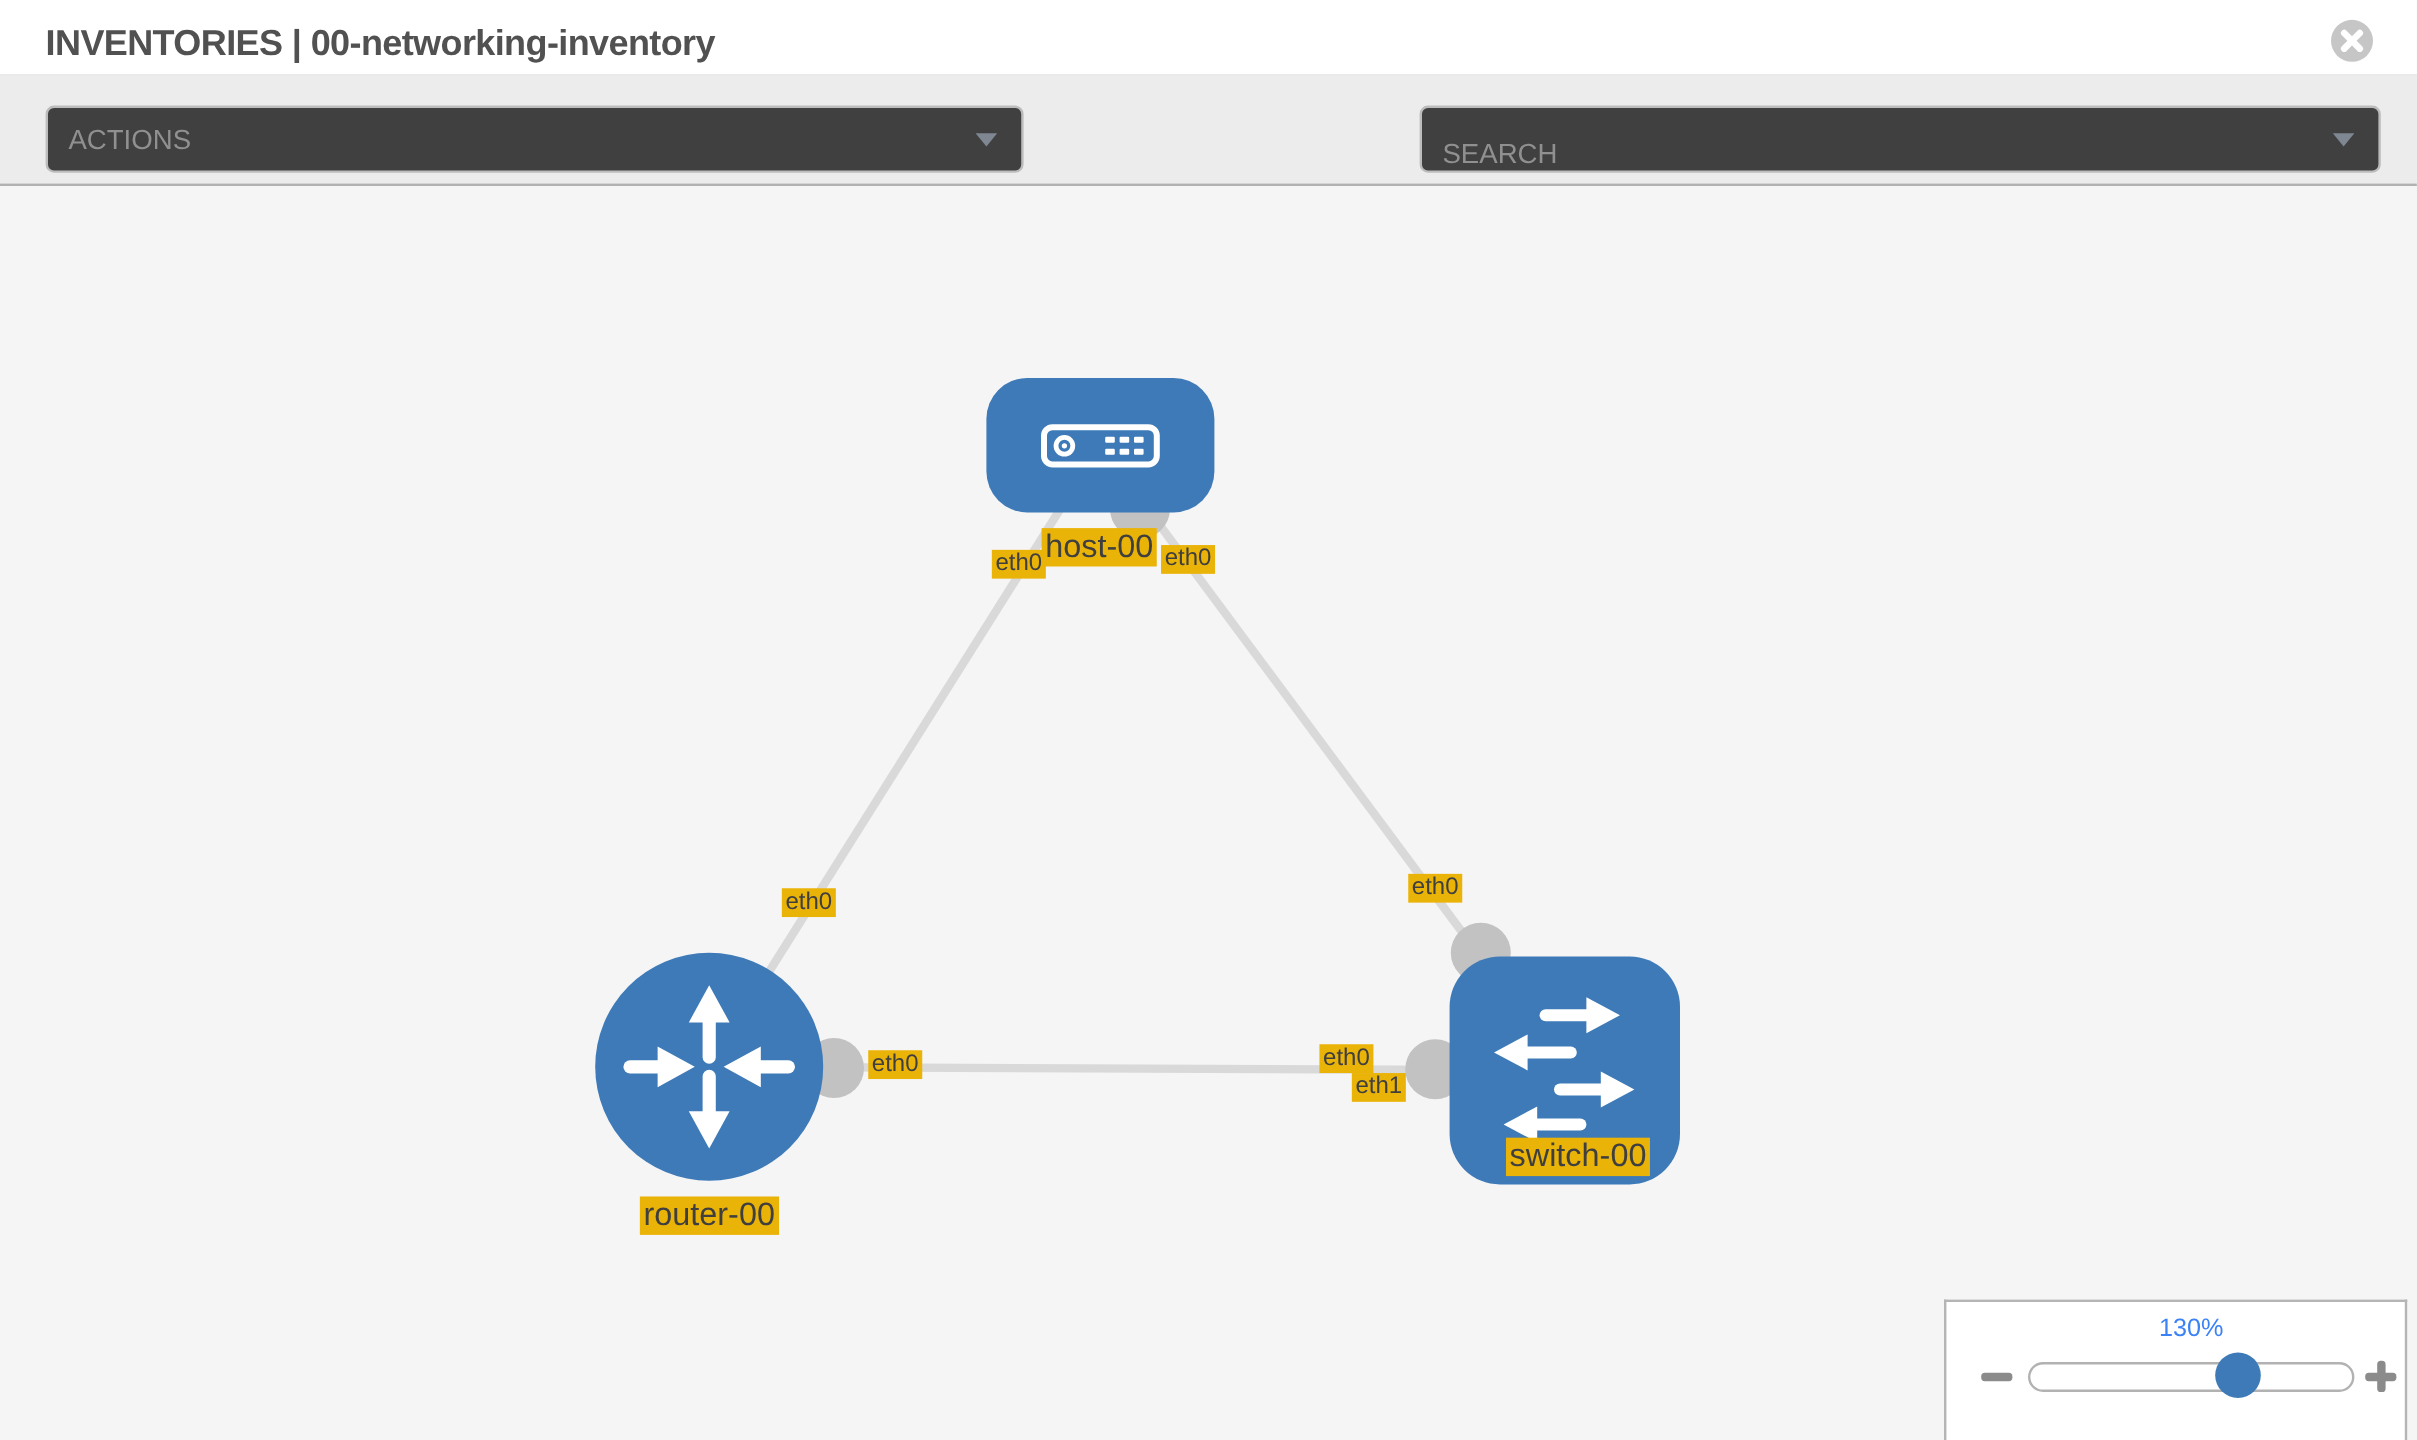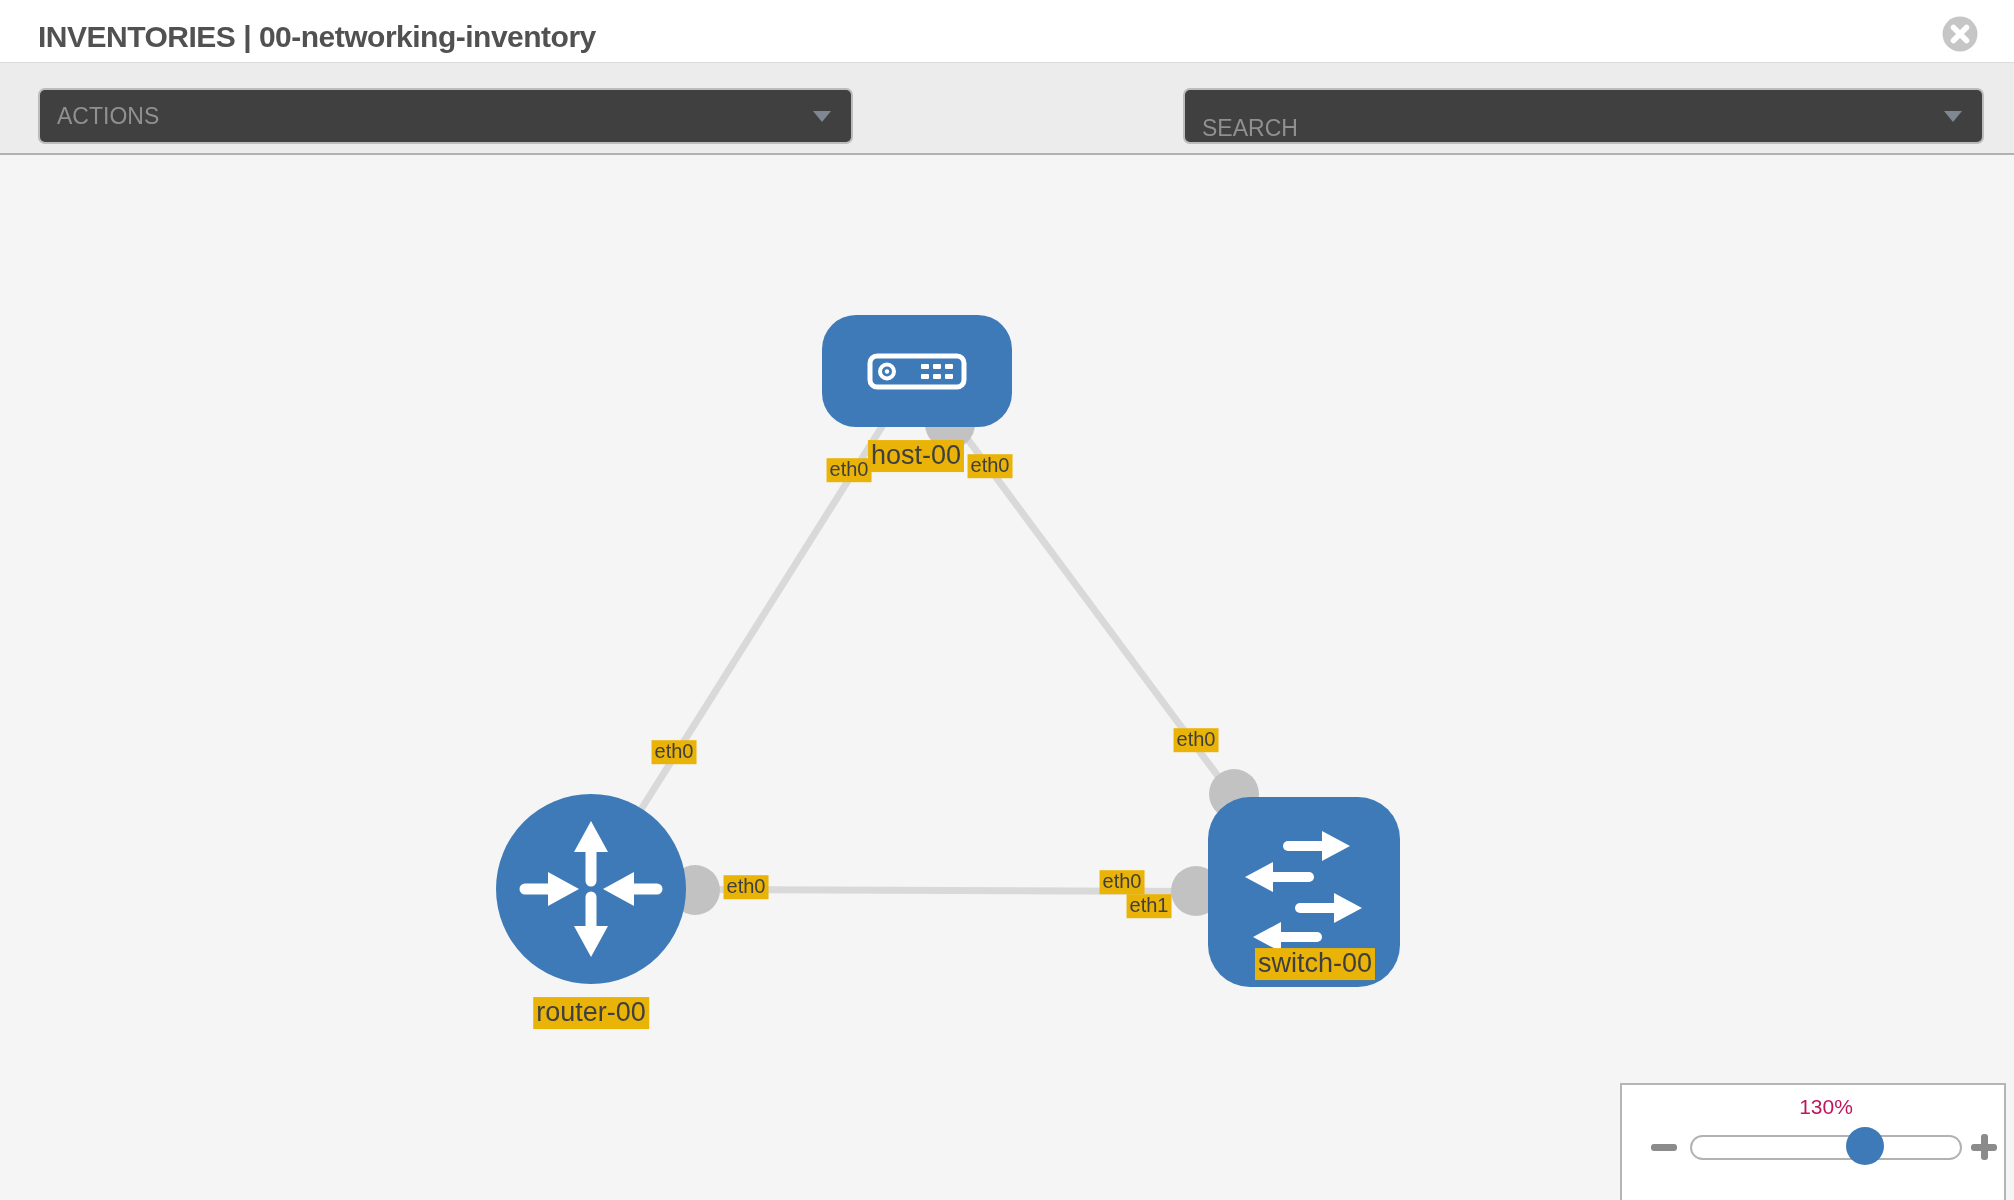--- a/index.html
+++ b/index.html
@@ -47,21 +47,21 @@
   .node-label{font-size:27px;z-index:3;}
   .port-label{font-size:20px;}
   .over{z-index:4;}
   
   .zoom-panel{
     position:absolute;left:1620px;top:1083px;width:386px;height:117px;background:#ffffff;
     border:2px solid #b5b5b5;border-bottom:none;box-sizing:border-box;z-index:12;
   }
   .zoom-value{
     position:absolute;left:70px;top:10px;width:268px;text-align:center;
-    font-size:21px;color:#be185d;
+    font-size:21px;color:#3b82f6;
   }
   .zoom-minus,.zoom-plus{position:absolute;width:30px;height:30px;cursor:pointer;}
   .zoom-minus{left:27px;top:47px;}
   .zoom-plus{left:347px;top:47px;}
   .hbar{position:absolute;left:2px;top:12px;width:26px;height:7px;border-radius:3px;background:#8b8b8b;}
   .vbar{position:absolute;left:12px;top:2px;width:7px;height:26px;border-radius:3px;background:#8b8b8b;}
   .zoom-track{
     position:absolute;left:68px;top:50px;width:268px;height:21px;background:#ffffff;
     border:2px solid #b2b2b2;border-radius:13px;cursor:pointer;
   }

